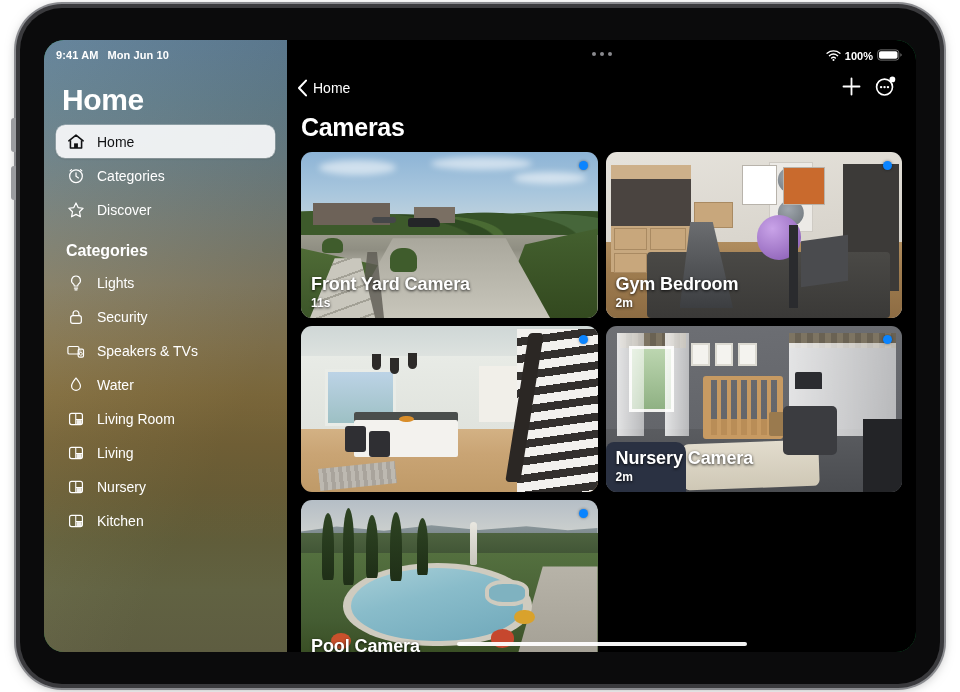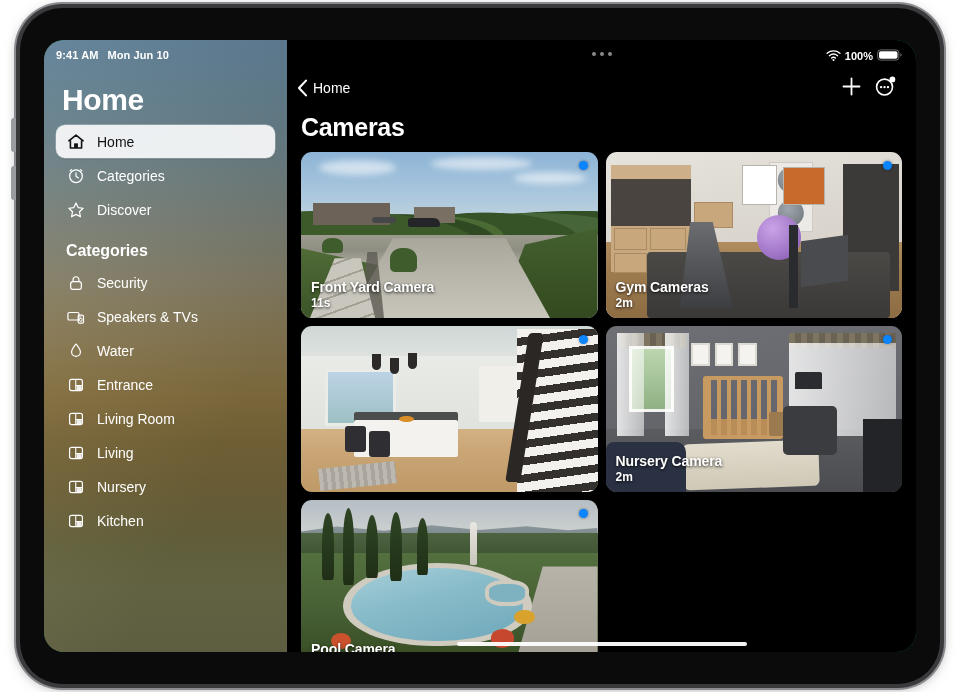--- a/index.html
+++ b/index.html
@@ -161,21 +161,21 @@
     position:absolute; right:10px; top:9px;
     width:9px; height:9px; border-radius:50%;
     background:#0a84ff;
     box-shadow:0 0 3px rgba(0,0,0,.45);
     z-index:4;
   }
   .cam-caption{
     position:absolute; left:10px; bottom:8px; z-index:4;
     text-shadow:0 1px 3px rgba(0,0,0,.85);
   }
-  .cam-name{ font-size:14px; font-weight:bold; color:#fff; letter-spacing:-.1px; }
+  .cam-name{ font-size:18px; font-weight:bold; color:#fff; letter-spacing:-.1px; }
   .cam-time{ font-size:12px; font-weight:600; color:#fff; margin-top:1px; }
 
   
   #home-indicator{
     position:absolute; left:50%; bottom:6px; transform:translateX(-50%);
     width:290px; height:4px; border-radius:3px;
     background:#ffffff; opacity:.95; z-index:30;
   }
   .layer{ position:absolute; }
 
@@ -359,20 +359,29 @@
             <svg viewBox="0 0 24 24" fill="none">
               <path d="M12 3.6l2.6 5.5 5.9.8-4.3 4.2 1.1 6-5.3-2.9-5.3 2.9 1.1-6L3.5 9.9l5.9-.8z" stroke="currentColor" stroke-width="1.5" stroke-linejoin="round"></path>
             </svg>
           </span>
           <span>Discover</span>
         </div>
 
         <div class="sb-head">Categories</div>
 
 
+        <div class="sb-row">
+          <span class="ic">
+            <svg viewBox="0 0 24 24" fill="none">
+              <path d="M12 3.6a5.3 5.3 0 0 0-3.1 9.6c.6.5 1 1.2 1 2v.4h4.2v-.4c0-.8.4-1.5 1-2A5.3 5.3 0 0 0 12 3.6z" stroke="currentColor" stroke-width="1.45" stroke-linejoin="round"></path>
+              <path d="M10.1 18.1h3.8M10.7 20.2h2.6" stroke="currentColor" stroke-width="1.45" stroke-linecap="round"></path>
+            </svg>
+          </span>
+          <span>Lights</span>
+        </div>
 
         <div class="sb-row">
           <span class="ic">
             <svg viewBox="0 0 24 24" fill="none">
               <rect x="5.6" y="10.3" width="12.8" height="9.4" rx="2.6" stroke="currentColor" stroke-width="1.45"></rect>
               <path d="M8.5 10.2V8a3.5 3.5 0 0 1 7 0v2.2" stroke="currentColor" stroke-width="1.45" stroke-linecap="round"></path>
             </svg>
           </span>
           <span>Security</span>
         </div>
@@ -392,30 +401,20 @@
         <div class="sb-row">
           <span class="ic">
             <svg viewBox="0 0 24 24" fill="none">
               <path d="M12 3.6c3 4 5.3 6.6 5.3 9.5A5.3 5.3 0 0 1 12 18.4a5.3 5.3 0 0 1-5.3-5.3c0-2.9 2.3-5.5 5.3-9.5z" stroke="currentColor" stroke-width="1.45" stroke-linejoin="round"></path>
             </svg>
           </span>
           <span>Water</span>
         </div>
 
 
-        <div class="sb-row">
-          <span class="ic">
-            <svg viewBox="0 0 24 24" fill="none">
-              <rect x="4.3" y="5.3" width="15.4" height="13.4" rx="2.4" stroke="currentColor" stroke-width="1.45"></rect>
-              <path d="M11.7 5.7v12.6M11.9 12.5h7.4" stroke="currentColor" stroke-width="1.3"></path>
-              <rect x="12.6" y="13.3" width="6.2" height="5" fill="currentColor" opacity=".9"></rect>
-            </svg>
-          </span>
-          <span>Entrance</span>
-        </div>
 
         <div class="sb-row">
           <span class="ic">
             <svg viewBox="0 0 24 24" fill="none">
               <rect x="4.3" y="5.3" width="15.4" height="13.4" rx="2.4" stroke="currentColor" stroke-width="1.45"></rect>
               <path d="M11.7 5.7v12.6M11.9 12.5h7.4" stroke="currentColor" stroke-width="1.3"></path>
               <rect x="12.6" y="13.3" width="6.2" height="5" fill="currentColor" opacity=".9"></rect>
             </svg>
           </span>
           <span>Living Room</span>
@@ -563,21 +562,21 @@
             <div class="gy-art" style="left:46%;top:8%;width:12%;height:24%"></div>
             <div class="gy-art" style="left:60%;top:9%;width:14%;height:23%;background:#c96a2d"></div>
             <div class="gy-mat"></div>
             <div class="gy-ball"></div>
             <div class="gy-bike" style="background:linear-gradient(180deg,#6b6d70,#3c3e41);clip-path:polygon(20% 0,62% 0,100% 100%,0 100%)"></div>
             <div class="layer" style="left:62%;top:44%;width:3%;bottom:6%;background:#2a2b2e"></div>
             <div class="layer" style="left:66%;top:52%;width:16%;height:28%;background:#4a4b4e;transform:skewY(-8deg)"></div>
           </div>
           <div class="cam-rec-dot"></div>
           <div class="cam-caption">
-            <div class="cam-name">Gym Cameras</div>
+            <div class="cam-name">Gym Bedroom</div>
             <div class="cam-time">2m</div>
           </div>
         </div>
 
         <div class="cam-tile">
           <div class="scene">
             <div class="kt-ceiling"></div>
             <div class="kt-wall"></div>
             <div class="kt-floor"></div>
             <div class="kt-window"></div>

